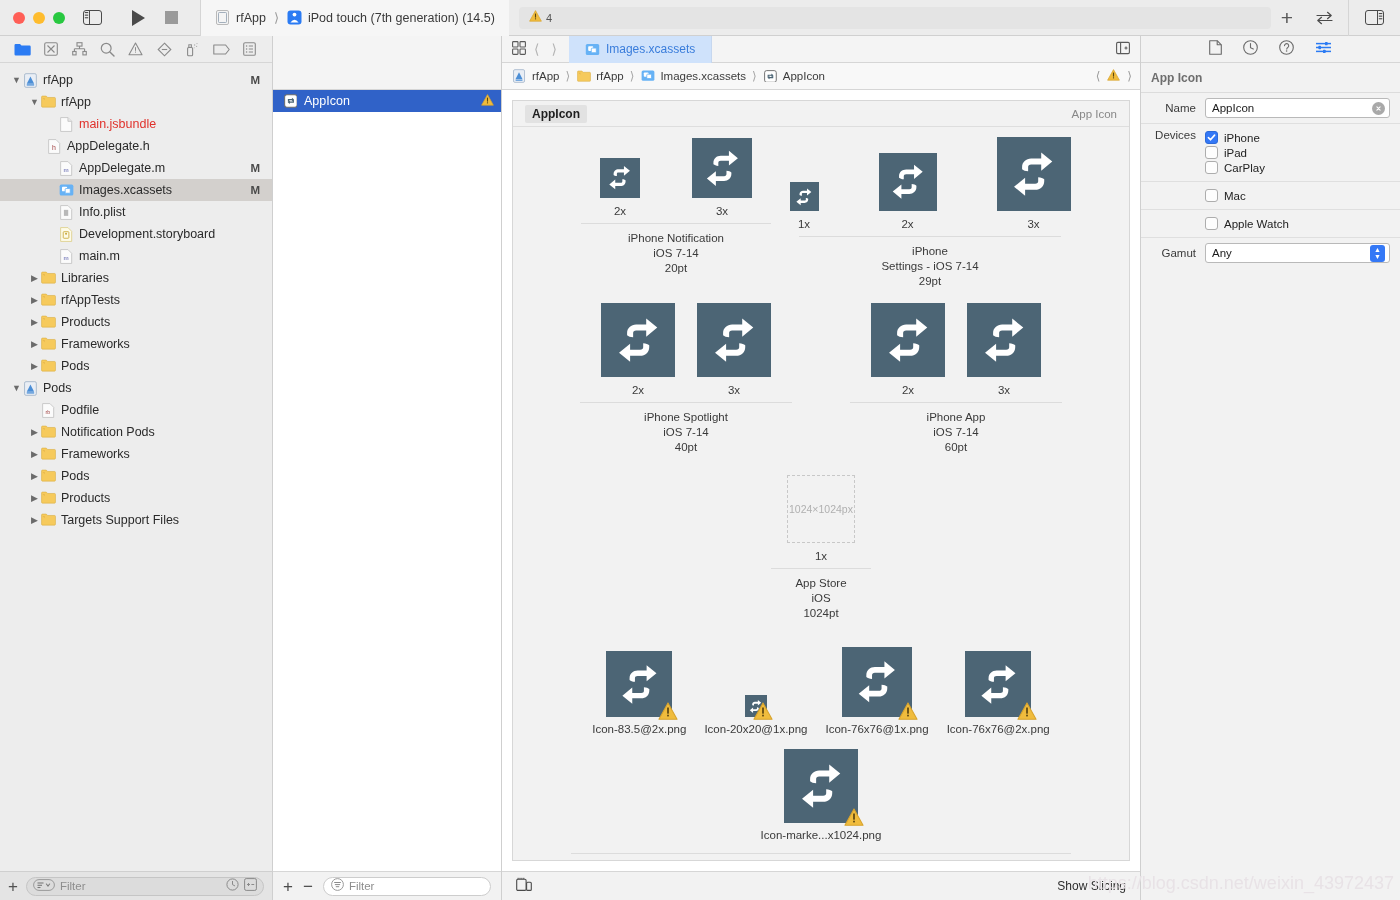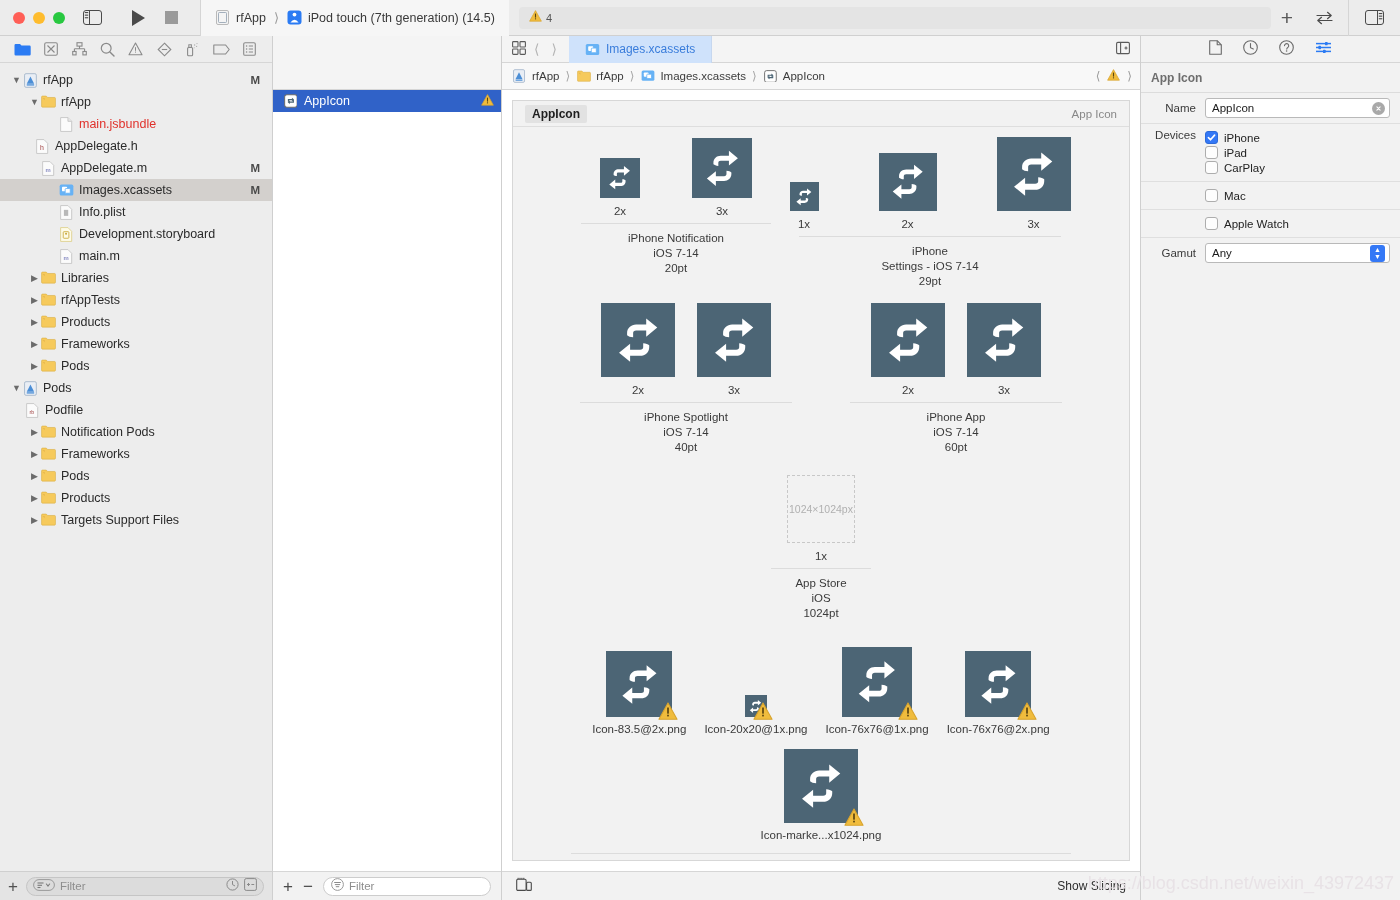--- a/index.html
+++ b/index.html
@@ -493,31 +493,31 @@
           <div class="nav-row" style="padding-left: 46px;">
             <span class="nav-disc"></span>
             <span class="nav-file-icon">
               <svg viewBox="0 0 13 16" width="12.299999999999999" height="15">
                 <path d="M0.6 0.6 H8.4 L12.4 4.6 V15.4 H0.6 Z" fill="#fbfbfb" stroke="#c3c3c3" stroke-width="0.9" stroke-linejoin="round"></path>
                 <path d="M8.4 0.6 V4.6 H12.4" fill="#e8e8e8" stroke="#c3c3c3" stroke-width="0.9" stroke-linejoin="round"></path>
               </svg>
             </span>
             <span class="nav-label red">main.jsbundle</span>
           </div>
-          <div class="nav-row" style="padding-left: 22px;">
+          <div class="nav-row" style="padding-left: 34px;">
             <span class="nav-disc"></span>
             <span class="nav-file-icon">
               <svg viewBox="0 0 13 16" width="12.299999999999999" height="15">
                 <path d="M0.6 0.6 H8.4 L12.4 4.6 V15.4 H0.6 Z" fill="#fbfbfb" stroke="#c3c3c3" stroke-width="0.9" stroke-linejoin="round"></path>
                 <text x="6.3" y="11.6" font-size="7.4" font-family="Liberation Sans, sans-serif" fill="#a14040" text-anchor="middle">h</text>
               </svg>
             </span>
             <span class="nav-label">AppDelegate.h</span>
           </div>
-          <div class="nav-row" style="padding-left: 28px;">
+          <div class="nav-row" style="padding-left: 46px;">
             <span class="nav-disc"></span>
             <span class="nav-file-icon">
               <svg viewBox="0 0 13 16" width="12.299999999999999" height="15">
                 <path d="M0.6 0.6 H8.4 L12.4 4.6 V15.4 H0.6 Z" fill="#fbfbfb" stroke="#c3c3c3" stroke-width="0.9" stroke-linejoin="round"></path>
                 <text x="6.3" y="11.6" font-size="6.6" font-family="Liberation Sans, sans-serif" fill="#5257a8" text-anchor="middle">m</text>
               </svg>
             </span>
             <span class="nav-label">AppDelegate.m</span>
             <span class="nav-mark">M</span>
           </div>
@@ -618,21 +618,21 @@
             <span class="nav-disc">▼</span>
             <span class="nav-file-icon">
               <svg viewBox="0 0 14 16" width="12.9" height="15">
                 <rect x="0.6" y="0.6" width="12.8" height="14.8" rx="1.6" fill="#e9eef5" stroke="#9fb3c8" stroke-width="0.9"></rect>
                 <path d="M3 11.4 L7 3.6 L11 11.4 Z" fill="#4b8ed6"></path>
                 <rect x="3" y="12.1" width="8" height="1.4" fill="#4b8ed6"></rect>
               </svg>
             </span>
             <span class="nav-label">Pods</span>
           </div>
-          <div class="nav-row" style="padding-left: 12px;">
+          <div class="nav-row" style="padding-left: 28px;">
             <span class="nav-disc"></span>
             <span class="nav-file-icon">
               <svg viewBox="0 0 13 16" width="12.299999999999999" height="15">
                 <path d="M0.6 0.6 H8.4 L12.4 4.6 V15.4 H0.6 Z" fill="#fbfbfb" stroke="#c3c3c3" stroke-width="0.9" stroke-linejoin="round"></path>
                 <text x="6.3" y="11.4" font-size="5.6" font-family="Liberation Sans, sans-serif" fill="#9c3b3b" text-anchor="middle">rb</text>
               </svg>
             </span>
             <span class="nav-label">Podfile</span>
           </div>
           <div class="nav-row" style="padding-left: 28px;">

